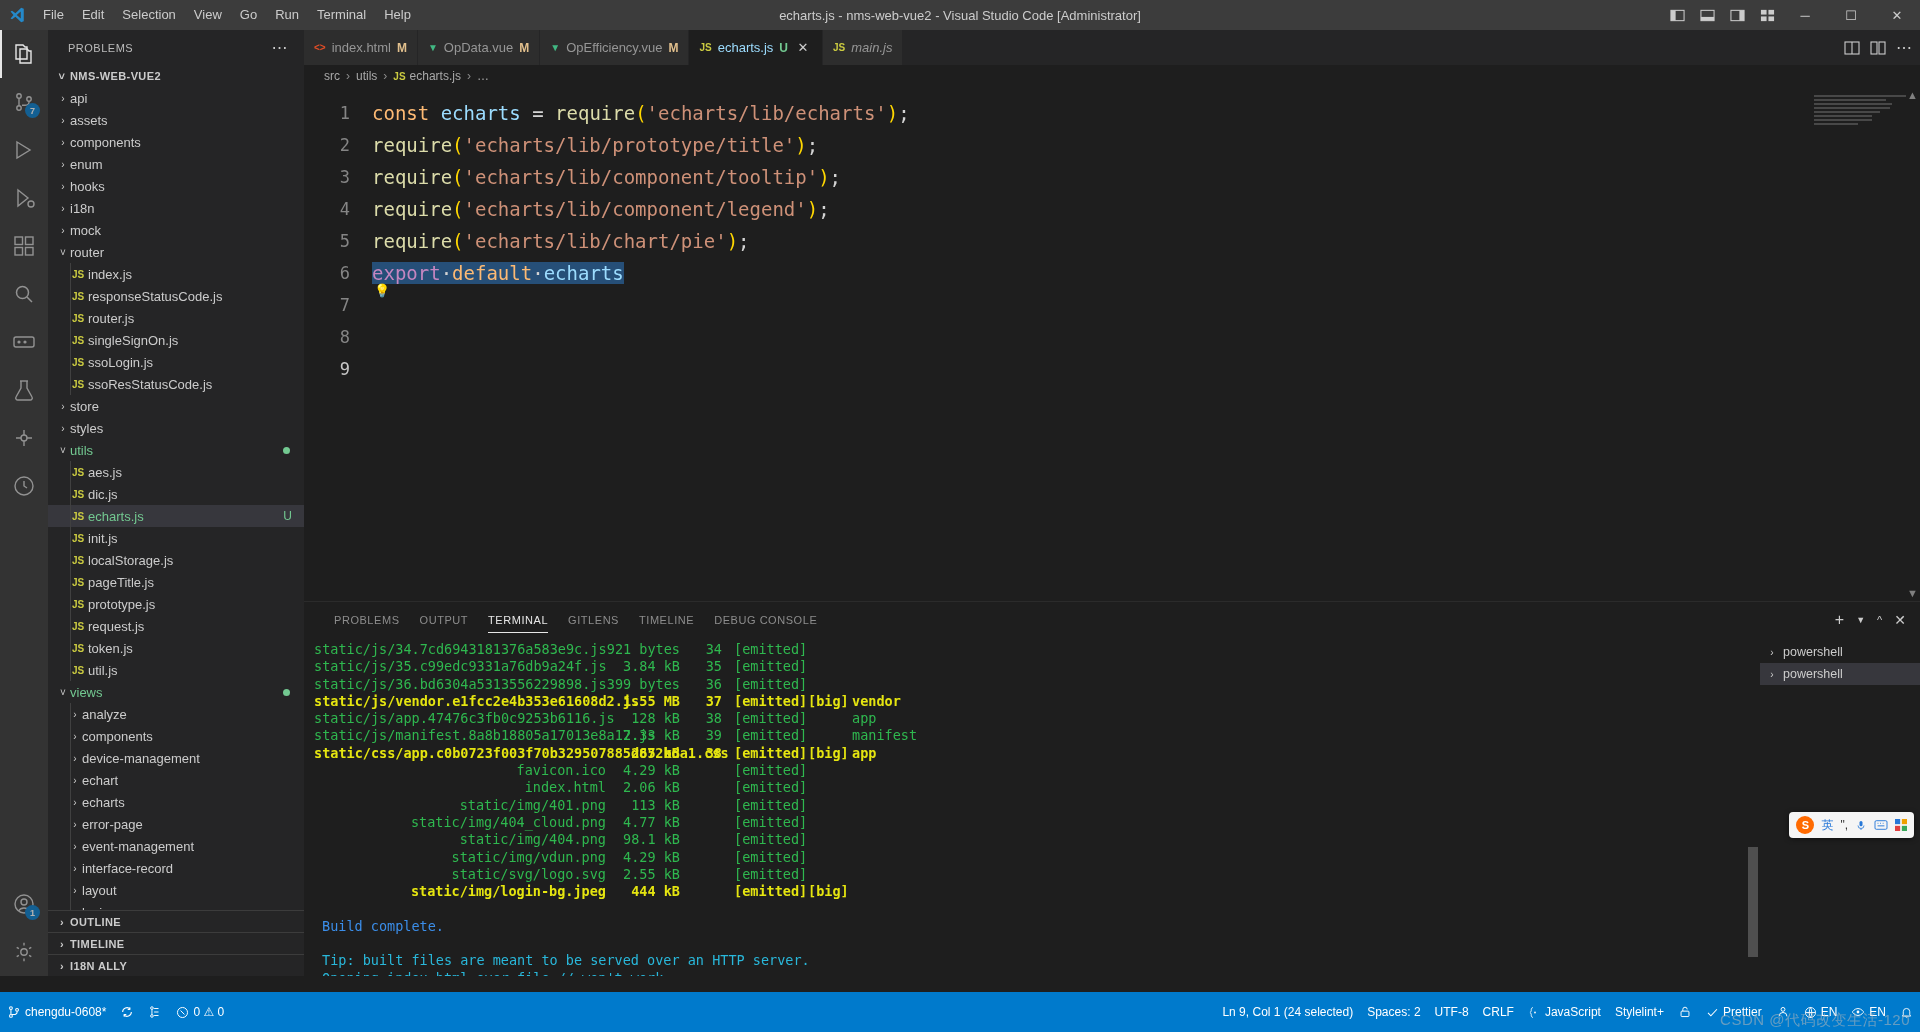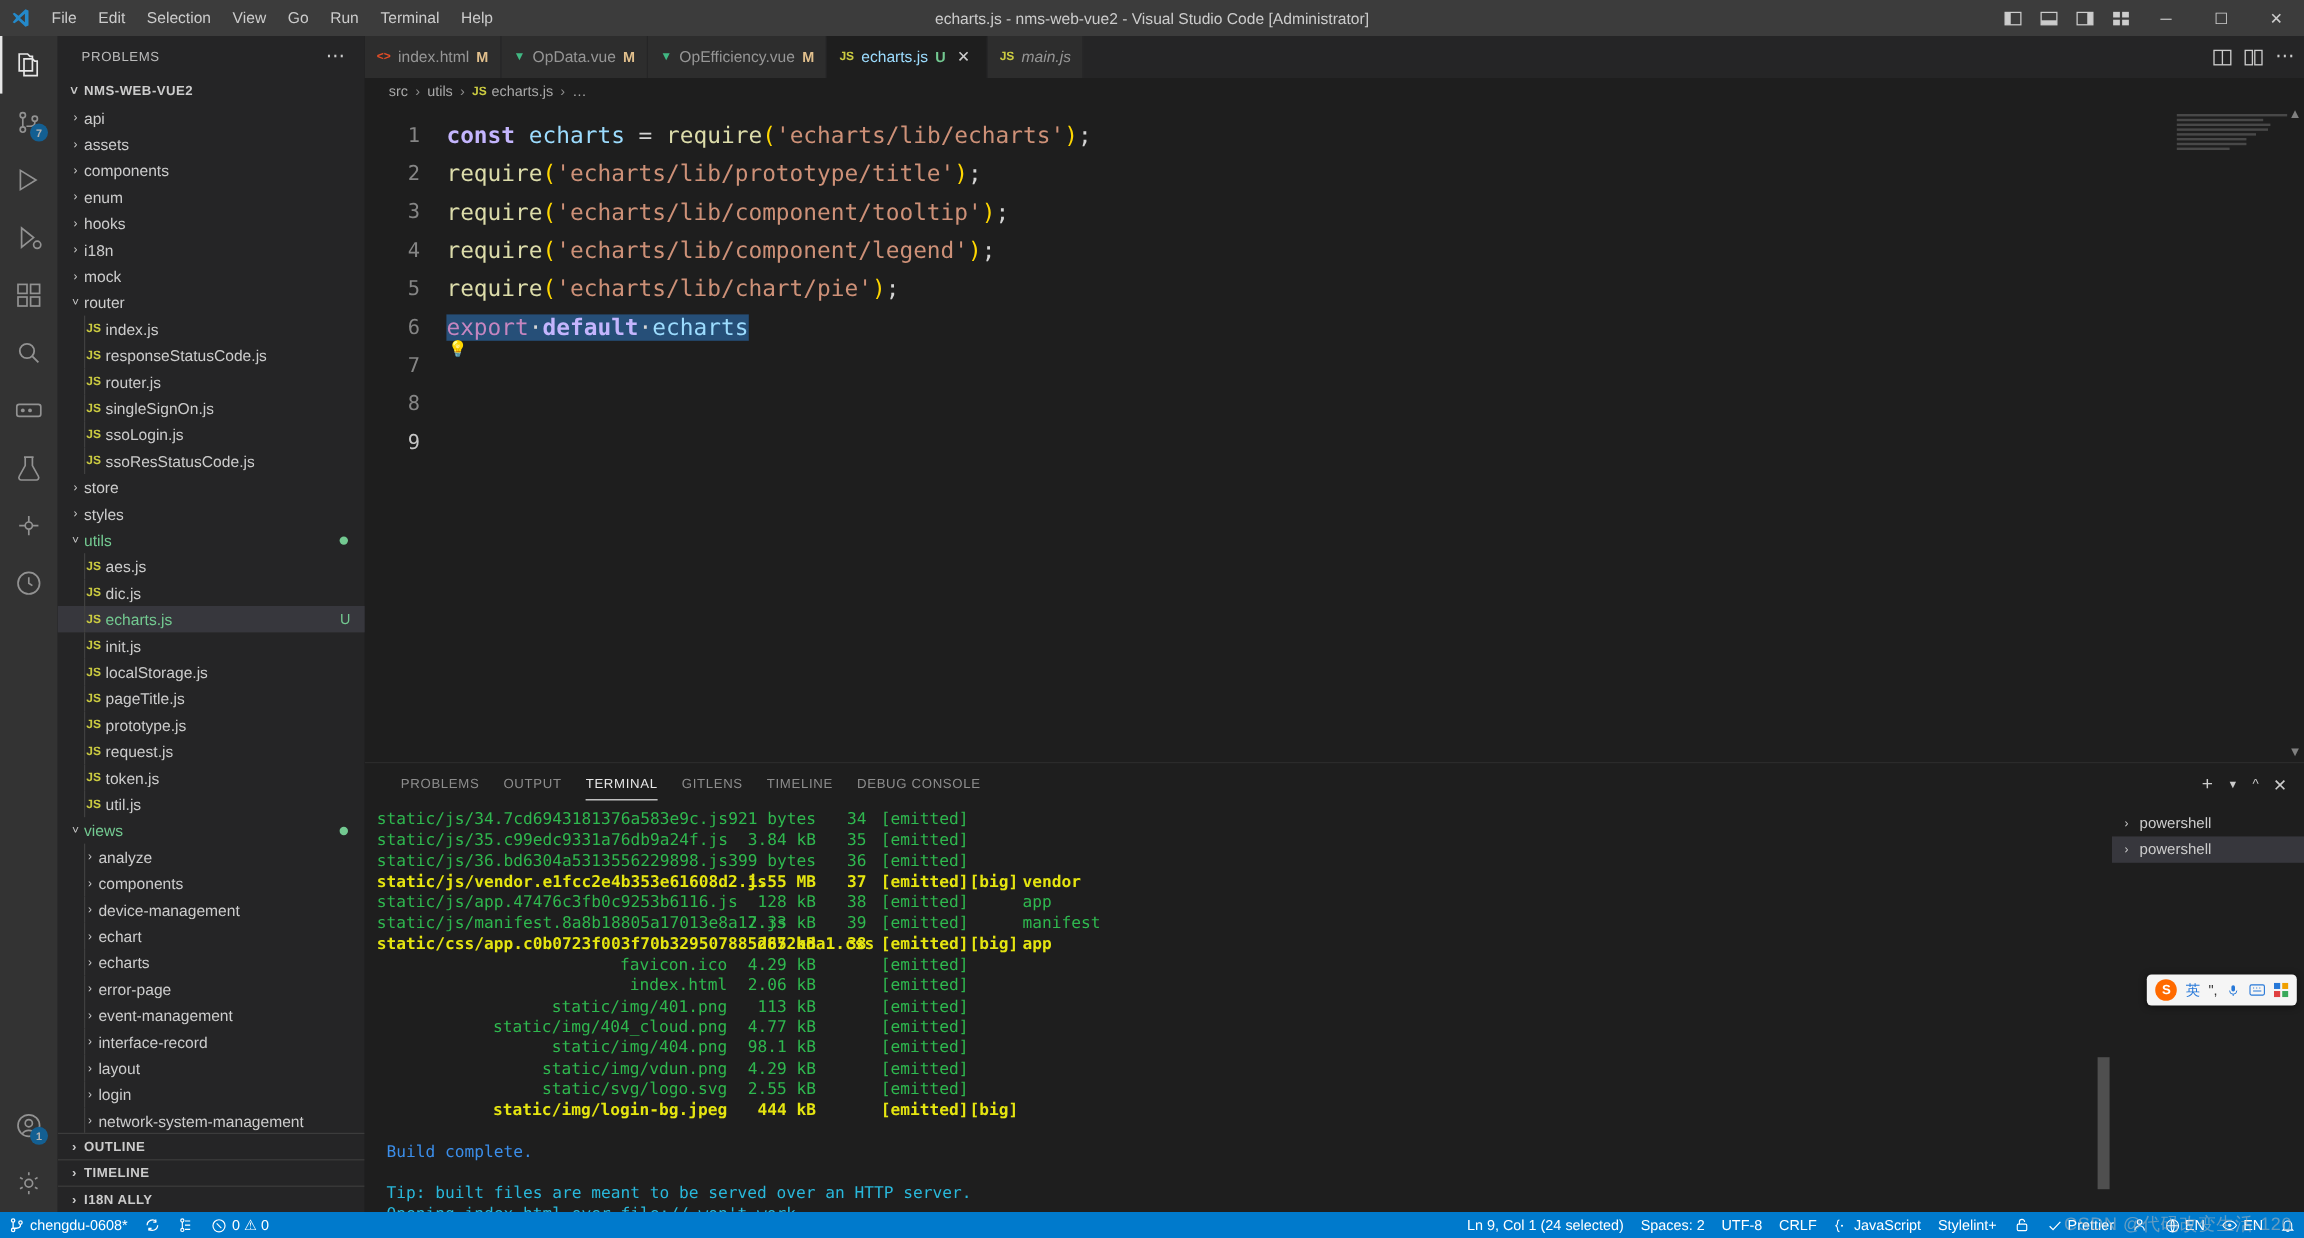--- a/index.html
+++ b/index.html
@@ -109,21 +109,21 @@
   .gutter .ln {
     height: 32px; line-height: 32px; font-family: "DejaVu Sans Mono", monospace;
     font-size: 17px; color: #858585; padding-right: 22px;
   }
   .gutter .ln.cur { color: #c6c6c6; }
   .code-lines { flex: 1; padding-top: 10px; position: relative; }
   .cl {
     height: 32px; line-height: 32px; font-family: "DejaVu Sans Mono", monospace;
     font-size: 19px; white-space: pre;
   }
-  .k-const { color: #c4b5fd; font-weight: bold; }
+  .k-const { color: #fdba74; }
   .k-var  { color: #9cdcfe; }
   .k-op   { color: #d4d4d4; }
   .k-fn   { color: #dcdcaa; }
   .k-paren{ color: #ffd700; }
   .k-str  { color: #ce9178; }
   .k-semi { color: #d4d4d4; }
   .k-export { color: #c586c0; }
   .sel { background: #264f78; }
   .lightbulb { position: absolute; color: #ffcc00; font-size: 13px; }
 
@@ -164,22 +164,22 @@
   .term-scroll { width: 14px; flex: none; position: relative; }
   .term-scroll .thumb { position: absolute; right: 2px; top: 210px; width: 10px; height: 110px; background: #4f4f4f; border-radius: 0; }
 
   .term-side { width: 160px; flex: none; padding-top: 4px; }
   .ts-item { height: 22px; display: flex; align-items: center; font-size: 12.5px; color: #cccccc; padding-left: 6px; gap: 5px; }
   .ts-item.active { background: #37373d; }
   .ts-item .tw { font-size: 10px; color: #cccccc; width: 12px; display:inline-flex; justify-content:center; }
 
   
   .statusbar {
-    height: 22px; background: #007acc; color: #ffffff; display: flex; align-items: center;
-    font-size: 12px; flex: none; position: relative; z-index: 5;
+    height: 40px; background: #007acc; color: #ffffff; display: flex; align-items: center;
+    font-size: 12px; flex: none; position: relative; z-index: 5; margin-top: 16px;
   }
   .sb-itm { display: flex; align-items: center; gap: 4px; padding: 0 7px; height: 22px; white-space: nowrap; }
   .sb-right { margin-left: auto; display: flex; align-items: center; }
 
   
   .ime {
     position: absolute; right: 6px; bottom: 194px; height: 26px; background: #f5f5f5;
     border-radius: 4px; display: flex; align-items: center; gap: 7px; padding: 0 7px;
     box-shadow: 0 1px 5px rgba(0,0,0,.5); font-size: 12px; color: #333;
   }

